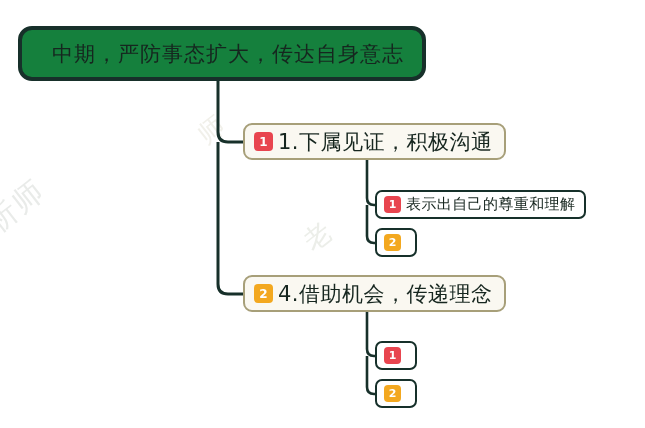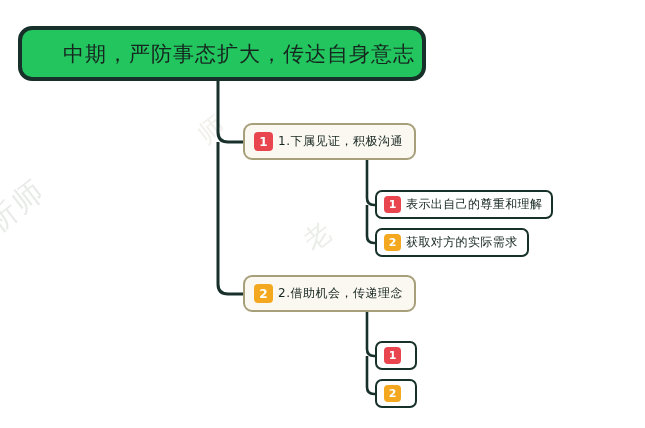--- a/index.html
+++ b/index.html
@@ -56,55 +56,55 @@
   }
 
   
   .root {
     left: 18px;
     top: 26px;
     width: 408px;
     height: 55px;
     border: 4px solid #17302a;
     border-radius: 14px;
-    background: #22c55e;
-    padding-left: 41px;
+    background: #15803d;
+    padding-left: 30px;
   }
   .root .node-label {
     font-size: 21px;
     letter-spacing: 1px;
   }
 
   
   .branch {
     height: 37px;
     border: 2px solid #a79f79;
     border-radius: 9px;
     background: #faf8f1;
     padding-left: 9px;
     padding-right: 11px;
   }
   .branch .node-label {
-    font-size: 12px;
+    font-size: 21px;
     letter-spacing: 0.5px;
   }
   .branch-1 { left: 243px; top: 123px; }
   .branch-2 { left: 243px; top: 275px; }
 
   
   .leaf {
     height: 29px;
     border: 2px solid #16302a;
     border-radius: 7px;
     background: #ffffff;
     padding-left: 7px;
     padding-right: 9px;
   }
   .leaf .node-label {
-    font-size: 12px;
+    font-size: 15px;
     letter-spacing: 0.4px;
   }
   .leaf-1 { left: 375px; top: 190px; }
   .leaf-2 { left: 375px; top: 228px; }
   .leaf-3 { left: 375px; top: 341px; }
   .leaf-4 { left: 375px; top: 379px; }
 
   
   .badge {
     display: inline-flex;
@@ -163,26 +163,25 @@
     <span class="badge badge-red">1</span>
     <span class="node-label">1.下属见证，积极沟通</span>
   </div>
 
   <div class="node leaf leaf-1">
     <span class="badge badge-red">1</span>
     <span class="node-label">表示出自己的尊重和理解</span>
   </div>
   <div class="node leaf leaf-2">
     <span class="badge badge-orange">2</span>
-    <span class="node-label">获取对方的实际需求</span>
   </div>
 
   <div class="node branch branch-2">
     <span class="badge badge-orange">2</span>
-    <span class="node-label">2.借助机会，传递理念</span>
+    <span class="node-label">4.借助机会，传递理念</span>
   </div>
 
   <div class="node leaf leaf-3">
     <span class="badge badge-red">1</span>
   </div>
   <div class="node leaf leaf-4">
     <span class="badge badge-orange">2</span>
   </div>
 
 </div>

